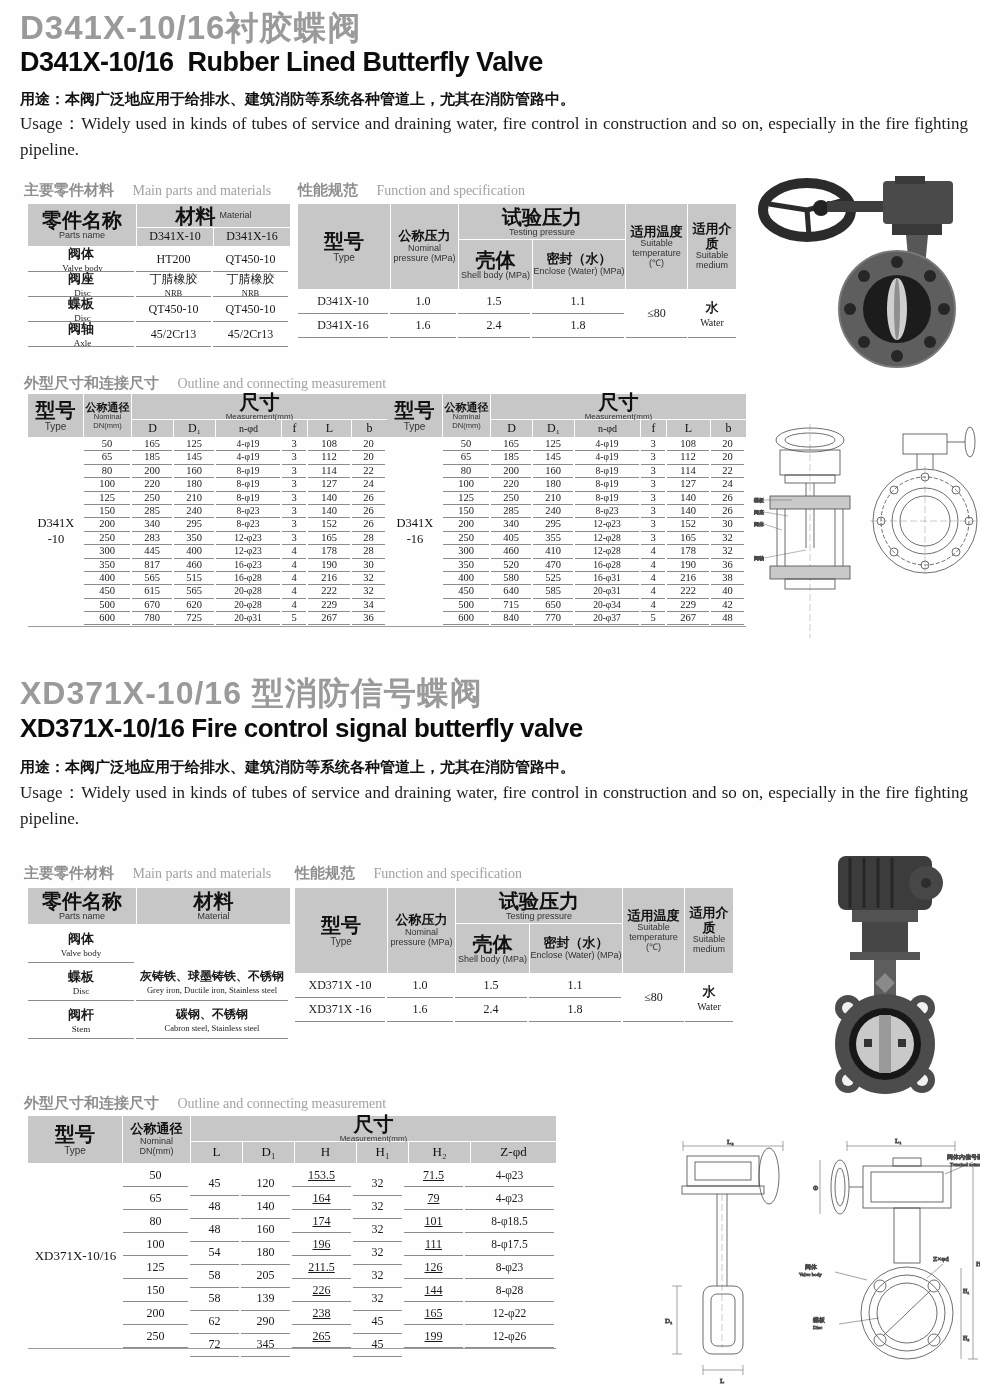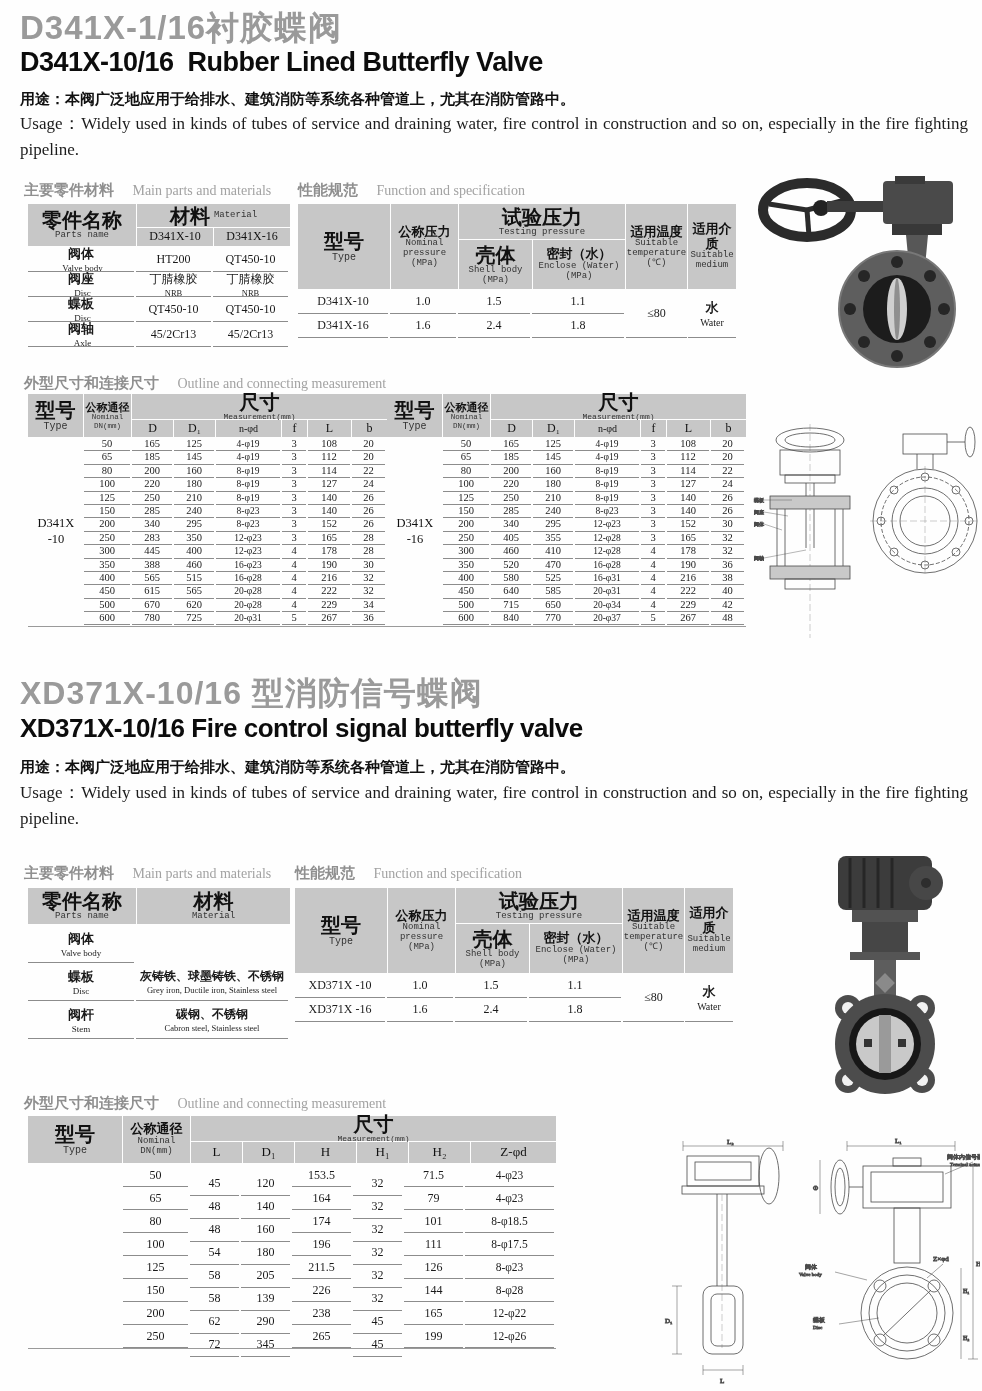--- a/index.html
+++ b/index.html
@@ -14,21 +14,21 @@
   .usage-cn{font-size:15px;font-weight:bold;color:#111;}
   .usage-en{font-size:17px;font-family:"Liberation Serif",serif;color:#1c1c1c;
             width:948px;text-align:justify;line-height:1.55;}
   .sec-cn{font-size:15px;font-weight:bold;color:#8f8f8f;}
   .sec-en{font-size:14px;font-family:"Liberation Serif",serif;color:#a2a2a2;margin-left:14px;}
   
   .hdcell{position:absolute;background:#c7c7c7;display:flex;flex-direction:column;
           align-items:center;justify-content:center;text-align:center;box-sizing:border-box;line-height:1.1;}
   .hd-cn{font-weight:bold;font-size:20px;color:#111;}
   .hd-cn.small{font-size:11px;}
-  .hd-sub{font-family:Liberation Mono, monospace;font-size:9px;color:#333;}
+  .hd-sub{font-family:Liberation Sans, sans-serif;font-size:9px;color:#333;}
   .hd-col{font-family:"Liberation Serif",serif;font-size:12px;color:#111;}
   .rows{position:absolute;}
   .tr{display:flex;align-items:center;}
   .td{box-sizing:border-box;text-align:center;border-bottom:1px solid #8c8c8c;
       font-family:"Liberation Serif",serif;overflow:hidden;}
   .cm{display:inline;}
   .cs{font-family:"Liberation Serif",serif;color:#222;}
   
   .mat{width:262px;}
   .mat .tr{height:25px;}
@@ -67,30 +67,30 @@
   .dimhalf .td.col5{width:42px;}
   .dimhalf .td.col6{width:33px;}
   .typelabel{position:absolute;display:flex;flex-direction:column;align-items:center;justify-content:center;
              font-family:"Liberation Serif",serif;font-size:12.5px;color:#111;line-height:1.25;text-align:center;}
   #dim2t{width:528px;height:234px;}
   #dim2t .rows{top:48px;left:95px;width:433px;}
   #dim2t .tr{height:23px;}
   #dim2t .td{margin-right:2px;font-size:12px;height:100%;display:flex;align-items:center;justify-content:center;}
   #dim2t .td.col0{width:65px;}
   #dim2t .td.col1,#dim2t .td.col2,#dim2t .td.col4{width:49px;margin-top:17px;}
-  #dim2t .td.col3,#dim2t .td.col5{width:59px;}
+  #dim2t .td.col3,#dim2t .td.col5{width:59px;text-decoration:underline;}
   #dim2t .td.col6{width:89px;font-size:11.5px;}
   .tbl-bottom{position:absolute;left:0;right:0;border-bottom:1px solid #9a9a9a;}
   
   svg text{font-family:"Liberation Serif",serif;fill:#555;}
 </style>
 </head>
 <body>
 
-<div class="abs title-cn" style="left:20px;top:6px;">D341X-1/16衬胶蝶阀</div>
+<div class="abs title-cn" style="left:20px;top:6px;">D341X-10/16衬胶蝶阀</div>
 <div class="abs title-en" style="left:20px;top:47px;">D341X-10/16  Rubber Lined Butterfly Valve</div>
 <div class="abs usage-cn" style="left:20px;top:90px;">用途：本阀广泛地应用于给排水、建筑消防等系统各种管道上，尤其在消防管路中。</div>
 <div class="abs usage-en" style="left:20px;top:111px;">Usage：Widely used in kinds of tubes of service and draining water, fire control in construction and so on, especially in the fire fighting pipeline.</div>
 
 <div class="abs" style="left:24px;top:181px;">
   <span class="sec-cn">主要零件材料</span>
   <span class="sec-en">Main parts and materials</span>
 </div>
 <div class="abs" style="left:298px;top:181px;">
   <span class="sec-cn">性能规范</span>
@@ -361,21 +361,21 @@
           <div class="td col0">300</div>
           <div class="td col1">445</div>
           <div class="td col2">400</div>
           <div class="td col3">12-φ23</div>
           <div class="td col4">4</div>
           <div class="td col5">178</div>
           <div class="td col6">28</div>
         </div>
         <div class="tr">
           <div class="td col0">350</div>
-          <div class="td col1">388</div>
+          <div class="td col1">817</div>
           <div class="td col2">460</div>
           <div class="td col3">16-φ23</div>
           <div class="td col4">4</div>
           <div class="td col5">190</div>
           <div class="td col6">30</div>
         </div>
         <div class="tr">
           <div class="td col0">400</div>
           <div class="td col1">565</div>
           <div class="td col2">515</div>
@@ -880,20 +880,23 @@
       <div class="tr">
         <div class="td col0">250</div>
         <div class="td col1">72</div>
         <div class="td col2">345</div>
         <div class="td col3">265</div>
         <div class="td col4">45</div>
         <div class="td col5">199</div>
         <div class="td col6">12-φ26</div>
       </div>
     </div>
+  <div class="typelabel" style="left:0;top:48px;width:95px;height:184px;font-size:13px;">
+    <span>XD371X-10/16</span>
+  </div>
   <div class="tbl-bottom" style="top:232px;"></div>
 </div>
 
 <svg class="abs" style="left:645px;top:1128px;" width="335" height="258" viewBox="0 0 335 258" fill="none" stroke="#4a4a4a" stroke-width="0.8">
   <g transform="translate(20,10)">
     <line x1="18" y1="8" x2="118" y2="8" stroke-width="0.5"></line>
     <line x1="18" y1="3" x2="18" y2="13" stroke-width="0.5"></line>
       <line x1="118" y1="3" x2="118" y2="13" stroke-width="0.5"></line>
     <text x="62" y="6" font-size="7">L₂</text>
     <rect x="22" y="18" width="72" height="30"></rect>

